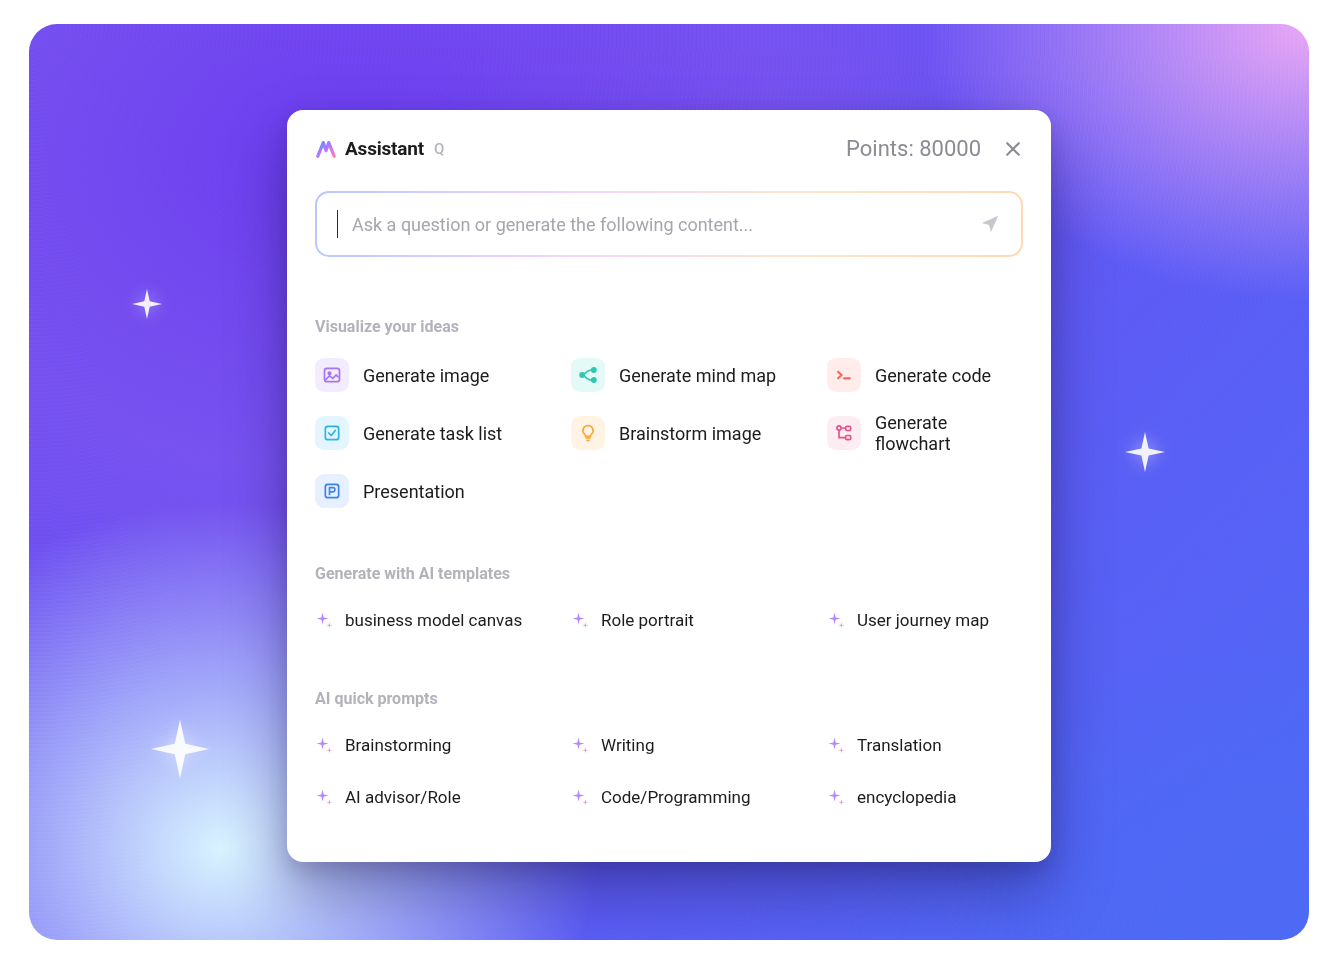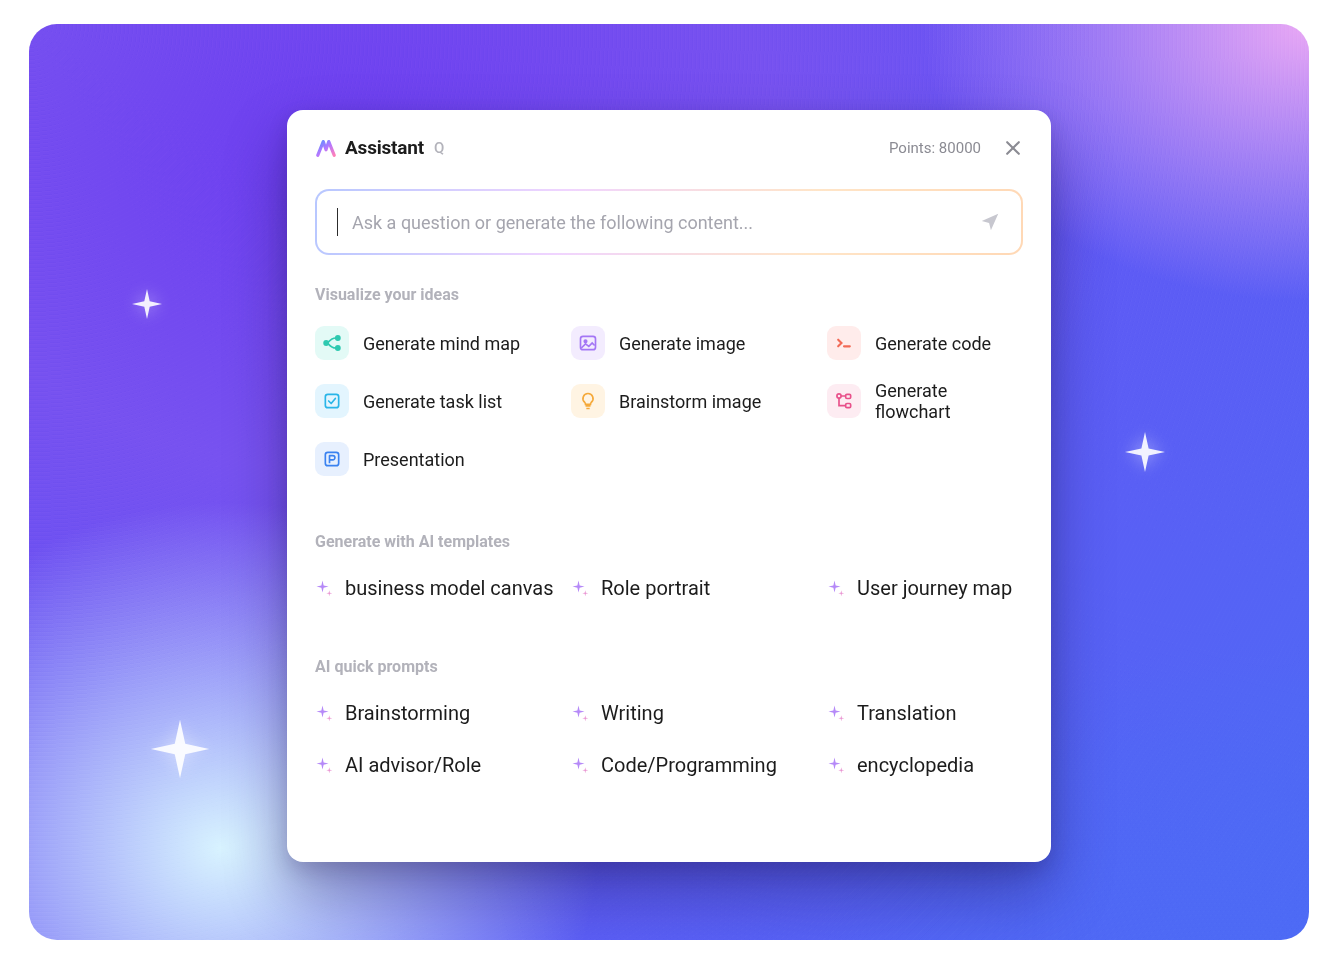--- a/index.html
+++ b/index.html
@@ -80,34 +80,34 @@
     .q-badge {
       font-size: 15px;
       color: #b3b3bb;
       font-weight: 500;
       margin-left: 2px;
     }
 
     .header-spacer { flex: 1; }
 
     .points {
-      font-size: 15px;
+      font-size: 22px;
       color: #8b8b93;
       font-weight: 400;
       margin-right: 14px;
     }
 
     .close-btn { width: 20px; height: 20px; cursor: pointer; color: #8b8b93; }
 
     .input-wrap {
       position: relative;
       border-radius: 14px;
       padding: 2px;
       background: linear-gradient(100deg, #b7c7ff, #f0d4ff 35%, #ffe5c8 70%, #ffd8b5);
-      margin-bottom: 30px;
+      margin-bottom: 60px;
     }
 
     .input-inner {
       background: #fff;
       border-radius: 12px;
       height: 62px;
       display: flex;
       align-items: center;
       padding: 0 20px;
       gap: 14px;
@@ -180,21 +180,21 @@
     .template-item, .prompt-item {
       display: flex;
       align-items: center;
       gap: 12px;
       height: 38px;
       cursor: pointer;
       margin-bottom: 14px;
     }
 
     .template-item .item-label, .prompt-item .item-label {
-      font-size: 20px;
+      font-size: 17px;
     }
 
     .bg-purple { background: #f3ecfe; }
     .bg-cyan-light { background: #e3faf6; }
     .bg-red-light { background: #ffeceb; }
     .bg-cyan-box { background: #e3f5fe; }
     .bg-orange-light { background: #fff4e3; }
     .bg-blue-light { background: #e7f0fe; }
     .bg-pink-light { background: #fdecf2; }
 
@@ -267,43 +267,43 @@
             </svg>
         </span>
       </div>
     </div>
 
     <div class="section">
       <div class="section-title">Visualize your ideas</div>
       <div class="grid">
 
         <div class="item">
+          <span class="icon-box bg-purple c-purple">
+            <svg viewBox="0 0 24 24" fill="none" stroke="currentColor" stroke-width="2">
+                <rect x="3" y="4" width="18" height="16" rx="3"></rect>
+                <circle cx="9" cy="10" r="1.5" fill="currentColor"></circle>
+                <path d="M4 18 L9 13 L13 16 L17 12 L20 15"></path>
+              </svg>
+          </span>
+          <span class="item-label">Generate image</span>
+        </div>
+
+        <div class="item">
           <span class="icon-box bg-cyan-light c-teal">
             <svg viewBox="0 0 24 24" fill="none" stroke="currentColor" stroke-width="2">
                 <circle cx="5" cy="12" r="2.5" fill="currentColor"></circle>
                 <circle cx="19" cy="6" r="2.5" fill="currentColor"></circle>
                 <circle cx="19" cy="18" r="2.5" fill="currentColor"></circle>
                 <path d="M7.5 11 Q12 6 16.5 6 M7.5 13 Q12 18 16.5 18"></path>
               </svg>
           </span>
           <span class="item-label">Generate mind map</span>
         </div>
 
         <div class="item">
-          <span class="icon-box bg-purple c-purple">
-            <svg viewBox="0 0 24 24" fill="none" stroke="currentColor" stroke-width="2">
-                <rect x="3" y="4" width="18" height="16" rx="3"></rect>
-                <circle cx="9" cy="10" r="1.5" fill="currentColor"></circle>
-                <path d="M4 18 L9 13 L13 16 L17 12 L20 15"></path>
-              </svg>
-          </span>
-          <span class="item-label">Generate image</span>
-        </div>
-
-        <div class="item">
           <span class="icon-box bg-red-light c-coral">
             <svg viewBox="0 0 24 24" fill="none" stroke="currentColor" stroke-width="2.5" stroke-linecap="round">
                 <path d="M5 8 L9 12 L5 16"></path>
                 <line x1="12" y1="16" x2="19" y2="16"></line>
               </svg>
           </span>
           <span class="item-label">Generate code</span>
         </div>
 
         <div class="item">

